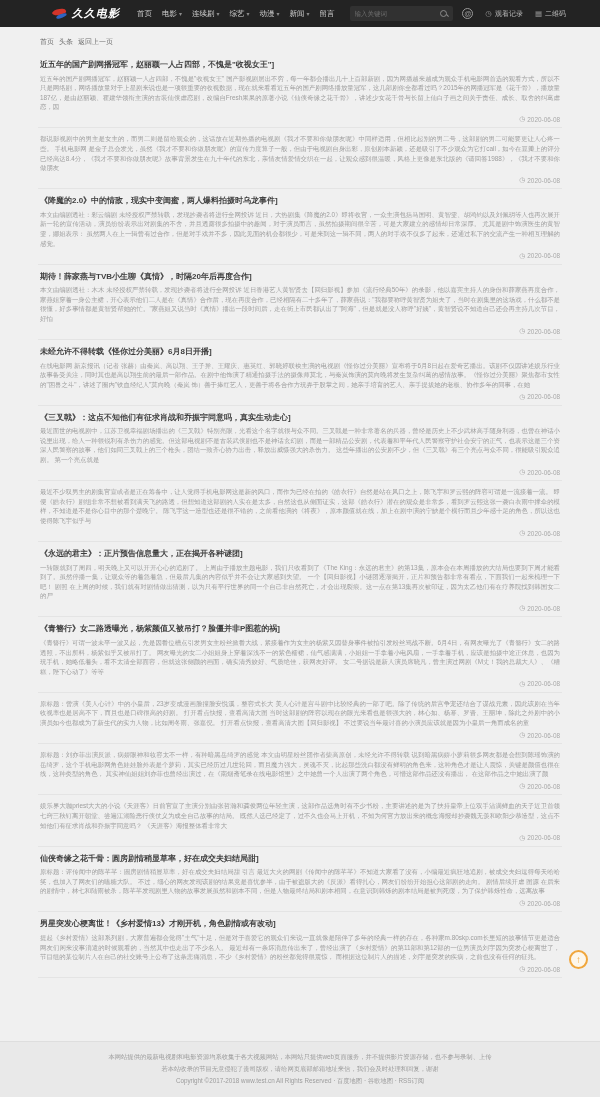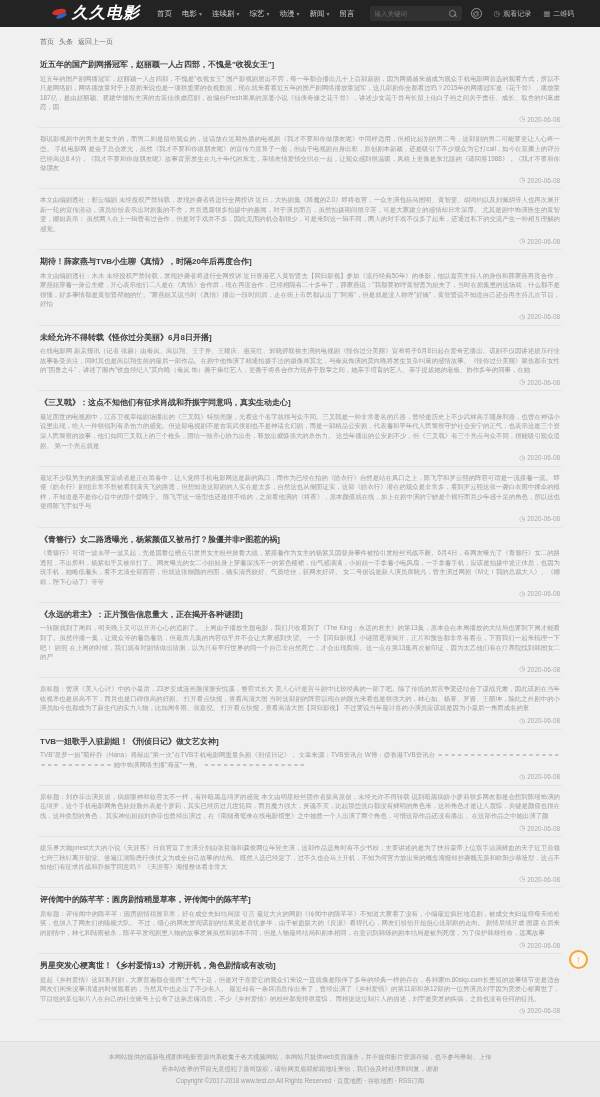--- a/index.html
+++ b/index.html
@@ -17,21 +17,21 @@
   .logo-swoosh { position:relative; width:17px; height:12px; }
   .logo-swoosh::before {
     content:""; position:absolute; left:0; top:1px; width:14px; height:6px;
     background:#d2342a; border-radius:60% 90% 40% 90%; transform:rotate(-18deg);
   }
   .logo-swoosh::after {
     content:""; position:absolute; left:4px; top:6px; width:11px; height:4px;
     background:#2f64c2; border-radius:80% 40% 90% 40%; transform:rotate(-14deg);
   }
   .logo-text {
-    color:#fff; font-size:16px; font-weight:bold; font-style:italic;
+    color:#fff; font-size:11px; font-weight:bold; font-style:italic;
     font-family:Liberation Sans, sans-serif; letter-spacing:1px; white-space:nowrap;
   }
   .nav { display:flex; align-items:center; gap:10px; }
   .nav-item { display:flex; align-items:center; gap:2px; font-size:7.5px; color:#d2d2d2; cursor:pointer; white-space:nowrap; }
   .caret { font-size:6px; color:#8b8b8b; }
   .searchbox {
     margin-left:6px; width:108px; height:15px; background:#313131; border-radius:2px;
     display:flex; align-items:center; padding:0 5px; gap:4px;
   }
   .searchbox input {
@@ -165,20 +165,21 @@
 
       <div class="article">
         <div class="article-body">都说影视剧中的男主是女主的，而男二则是留给观众的，这话放在近期热播的电视剧《我才不要和你做朋友呢》中同样适用，但相比起别的男二号，这部剧的男二可能要更让人心疼一些。 手机电影网 是金子总会发光，虽然《我才不要和你做朋友呢》的宣传力度算子一般，但由于电视剧自身出彩，原创剧本新颖，还是吸引了不少观众为它打call，如今在豆瓣上的评分已经高达8.4分，《我才不要和你做朋友呢》故事背景发生在九十年代的东北，亲情友情爱情交织在一起，让观众感到很温暖，风格上更像是东北版的《请回答1988》，《我才不要和你做朋友</div>
         <div class="article-meta">
           <span class="clock">◷</span>
           <span>2020-06-08</span>
         </div>
       </div>
 
       <div class="article">
+        <div class="article-title">《降魔的2.0》中的情敌，现实中变闺蜜，两人爆料拍摄时乌龙事件]</div>
         <div class="article-body">本文由编剧透社：彩云编剧 未经授权严禁转载，发现抄袭者将进行全网投诉 近日，大热剧集《降魔的2.0》即将收官，一众主演包括马国明、黄智雯、胡鸿钧以及刘佩玥等人也再次展开新一轮的宣传活动，演员纷纷表示出对剧集的不舍，并且透露很多拍摄中的趣闻，对于演员而言，虽然拍摄期间很辛苦，可是大家建立的感情却日常深厚。 尤其是剧中饰演医生的黄智雯，娜姐表示： 虽然两人在上一辑曾有过合作，但是对手戏并不多，因此见面的机会都很少，可是来到这一辑不同，两人的对手戏不仅多了起来，还通过私下的交流产生一种相互理解的感觉。</div>
         <div class="article-meta">
           <span class="clock">◷</span>
           <span>2020-06-08</span>
         </div>
       </div>
 
       <div class="article">
         <div class="article-title">期待！薛家燕与TVB小生聊《真情》，时隔20年后再度合作]</div>
         <div class="article-body">本文由编剧透社：木木 未经授权严禁转载，发现抄袭者将进行全网投诉 近日香港艺人黄智贤去【回归影视】参加《流行经典50年》的录影，他以嘉宾主持人的身份和薛家燕再度合作，家燕姐穿着一身公主裙，开心表示他们二人是在《真情》合作后，现在再度合作，已经相隔有二十多年了，薛家燕说："我都要称呼黄智贤为姐夫了，当时在剧集里的这场戏，什么都不是很懂，好多事情都是黄智贤帮她的忙。"家燕姐又说当时《真情》播出一段时间后，走在街上市民都认出了"阿海"，但是就是没人称呼"好姨"，黄智贤说不知道自己还会再主持几次节目，好怕</div>
@@ -208,72 +209,64 @@
 
       <div class="article">
         <div class="article-body">最近不少双男主的剧集官宣或者是正在筹备中，让人觉得手机电影网这是新的风口，而作为已经在拍的《皓衣行》自然是站在风口之上，陈飞宇和罗云熙的阵容可谓是一流接着一流。 即便《皓衣行》剧组非常不想被看到满天飞的路透，但想知道这部剧的人实在是太多，自然这也从侧面证实，这部《皓衣行》潜在的观众是非常多，看到罗云熙这张一袭白衣雨中撑伞的模样，不知道是不是你心目中的那个楚晚宁。 陈飞宇这一造型也还是很不错的，之前看他演的《将夜》，原本颜值就在线，加上在剧中演的宁缺是个横行而且少年感十足的角色，所以这也使得陈飞宇似乎与</div>
         <div class="article-meta">
           <span class="clock">◷</span>
           <span>2020-06-08</span>
         </div>
       </div>
 
       <div class="article">
+        <div class="article-title">《永远的君主》：正片预告信息量大，正在揭开各种谜团]</div>
+        <div class="article-body">一转眼就到了周四，明天晚上又可以开开心心的追剧了。 上周由于播放主题电影，我们只收看到了《The King：永远的君主》的第13集，原本会在本周播放的大结局也要到下周才能看到了。虽然停播一集，让观众等的着急着急，但最后几集的内容似乎并不会让大家感到失望。 一个【回归影视】小谜团逐渐揭开，正片和预告都非常有看点，下面我们一起来梳理一下吧！ 剧照 在上周的时候，我们就有对剧情做出猜测，以为只有平行世界的同一个自己非自然死亡，才会出现裂痕。这一点在第13集再次被印证，因为太乙他们有在疗养院找到韩国女二的尸</div>
+        <div class="article-meta">
+          <span class="clock">◷</span>
+          <span>2020-06-08</span>
+        </div>
+      </div>
+
+      <div class="article">
         <div class="article-title">《青簪行》女二路透曝光，杨紫颜值又被吊打？脸僵并非P图惹的祸]</div>
         <div class="article-body">《青簪行》可谓一波未平一波又起，先是因番位槽点引发男女主粉丝掀番大战，紧接着作为女主的杨紫又因替身事件被拍引发粉丝骂战不断。6月4日，有网友曝光了《青簪行》女二的路透照，不出所料，杨紫似乎又被吊打了。 网友曝光的女二小姐姐身上穿着深浅不一的紫色襦裙，仙气感满满，小姐姐一手拿着小电风扇，一手拿着手机，应该是拍摄中途正休息，也因为玩手机，她略低着头，看不太清全部面容，但就这张侧颜的画面，确实清秀姣好、气质绝佳，获网友好评。 女二号据说是新人演员席晓凡，曾主演过网剧《M丈！我的总裁大人》、《糟糕，陛下心动了》等等</div>
         <div class="article-meta">
           <span class="clock">◷</span>
           <span>2020-06-08</span>
         </div>
       </div>
 
       <div class="article">
-        <div class="article-title">《永远的君主》：正片预告信息量大，正在揭开各种谜团]</div>
-        <div class="article-body">一转眼就到了周四，明天晚上又可以开开心心的追剧了。 上周由于播放主题电影，我们只收看到了《The King：永远的君主》的第13集，原本会在本周播放的大结局也要到下周才能看到了。虽然停播一集，让观众等的着急着急，但最后几集的内容似乎并不会让大家感到失望。 一个【回归影视】小谜团逐渐揭开，正片和预告都非常有看点，下面我们一起来梳理一下吧！ 剧照 在上周的时候，我们就有对剧情做出猜测，以为只有平行世界的同一个自己非自然死亡，才会出现裂痕。这一点在第13集再次被印证，因为太乙他们有在疗养院找到韩国女二的尸</div>
-        <div class="article-meta">
-          <span class="clock">◷</span>
-          <span>2020-06-08</span>
-        </div>
-      </div>
-
-      <div class="article">
         <div class="article-body">原标题：曾演《美人心计》中的小皇后，23岁变成漫画脸撞脸安悦溪，整容式长大 美人心计是宫斗剧中比较经典的一部了吧。除了传统的后宫争宠还结合了谋战元素，因此该剧在当年收视率也是居高不下，而且也是口碑很高的好剧。 打开看点快报，查看高清大图 当时这部剧的阵容以现在的眼光来看也是很强大的，林心如、杨幂、罗晋、王丽坤，除此之外剧中的小演员如今也都成为了新生代的实力人物，比如周冬雨、张嘉倪。 打开看点快报，查看高清大图【回归影视】 不过要说当年最讨喜的小演员应该就是因为小皇后一角而成名的童</div>
         <div class="article-meta">
           <span class="clock">◷</span>
           <span>2020-06-08</span>
         </div>
       </div>
 
-      <div class="article">
-        <div class="article-title">TVB一姐歌手入驻剧组！《刑侦日记》做文艺女神]</div>
-        <div class="article-body">TVB"星梦一姐"菊梓乔（Hana）将献出"第一次"在TVB手机电影网重量头剧《刑侦日记》， 文章来源：TVB资讯台 W博：@香港TVB资讯台 ＝＝＝＝＝＝＝＝＝＝＝＝＝＝＝＝＝＝＝＝＝＝ ＝＝＝＝＝＝＝＝ 她中饰演网络主播"海蓝"一角。 ＝＝＝＝＝＝＝＝＝＝＝＝＝＝＝＝</div>
-        <div class="article-meta">
-          <span class="clock">◷</span>
-          <span>2020-06-08</span>
-        </div>
-      </div>
 
       <div class="article">
         <div class="article-body">原标题：刘亦菲出演反派，病娇眼神和妆容太不一样，有种暗黑岳绮罗的感觉 本文由明星粉丝团作者柴高原创，未经允许不得转载 说到暗黑病娇小萝莉很多网友都是会想到陈瑶饰演的岳绮罗，这个手机电影网角色娃娃脸外表是个萝莉，其实已经历过几世轮回，而且魔力强大，灵魂不灭，比起那些洗白都没有鲜明的角色来，这种角色才是让人震惊，关键是颜值也很在线，这种类型的角色， 其实神仙姐姐刘亦菲也曾经出演过，在《南烟斋笔录在线电影馆里》之中她曾一个人出演了两个角色，可惜这部作品还没有播出， 在这部作品之中她出演了颜</div>
         <div class="article-meta">
           <span class="clock">◷</span>
           <span>2020-06-08</span>
         </div>
       </div>
 
       <div class="article">
         <div class="article-body">娱乐界大咖priest大大的小说《天涯客》日前官宣了主演分别由张哲瀚和龚俊两位年轻主演，这部作品选角时有不少书粉，主要讲述的是为了扶持皇帝上位双手沾满鲜血的天子近卫首领七窍三秋钉离开朝堂、尝遍江湖险恶行侠仗义为成全自己故事的结局。 既然人选已经定了，过不久也会马上开机，不知为何官方放出来的概念海报却抄袭魏无羡和欧阳少恭造型，这点不知他们有征求肖战和乔振宇同意吗？ 《天涯客》海报整体看非常大</div>
         <div class="article-meta">
           <span class="clock">◷</span>
           <span>2020-06-08</span>
         </div>
       </div>
 
       <div class="article">
-        <div class="article-title">评传闻中的陈芊芊：圆房剧情稍显草率，评传闻中的陈芊芊]</div>
+        <div class="article-title">仙侠奇缘之花千骨：圆房剧情稍显草率，好在成交夫妇结局甜]</div>
         <div class="article-body">原标题：评传闻中的陈芊芊：圆房剧情稍显草率，好在成交夫妇结局甜 引言 最近大火的网剧《传闻中的陈芊芊》不知道大家看了没有，小编最近疯狂地追剧，被成交夫妇逗得每天哈哈笑，也加入了网友们的嗑糖大队。 不过，细心的网友发现该剧的结果竟是喜忧参半，由于被盗版大的《反派》看得扎心，网友们纷纷开始担心这部剧的走向。 剧情后续开虐 图源 在后来的剧情中，林七和陆雨被杀，陈芊芊发现剧里人物的故事发展虽然和剧本不同，但是人物最终结局和剧本相同，在意识到韩烁的剧本结局是被判死缓，为了保护韩烁性命，远离故事</div>
         <div class="article-meta">
           <span class="clock">◷</span>
           <span>2020-06-08</span>
         </div>
       </div>
 
       <div class="article">
         <div class="article-title">男星突发心梗离世！《乡村爱情13》才刚开机，角色剧情或有改动]</div>
         <div class="article-body">提起《乡村爱情》这部系列剧，大家普遍都会觉得"土气"十足，但是对于喜爱它的观众们来说一直就像是陪伴了多年的经典一样的存在，各种家m.80skp.com长里短的故事情节更是适合网友们闲来没事消遣的时候观看的，当然其中也走出了不少名人。 最近却有一条坏消息传出来了，曾经出演了《乡村爱情》的第11部和第12部的一位男演员刘宇因为突发心梗离世了，节目组的某位制片人在自己的社交账号上公布了这条悲痛消息，不少《乡村爱情》的粉丝都觉得很震惊， 而根据这位制片人的描述，刘宇是突发的疾病，之前也没有任何的征兆。</div>

